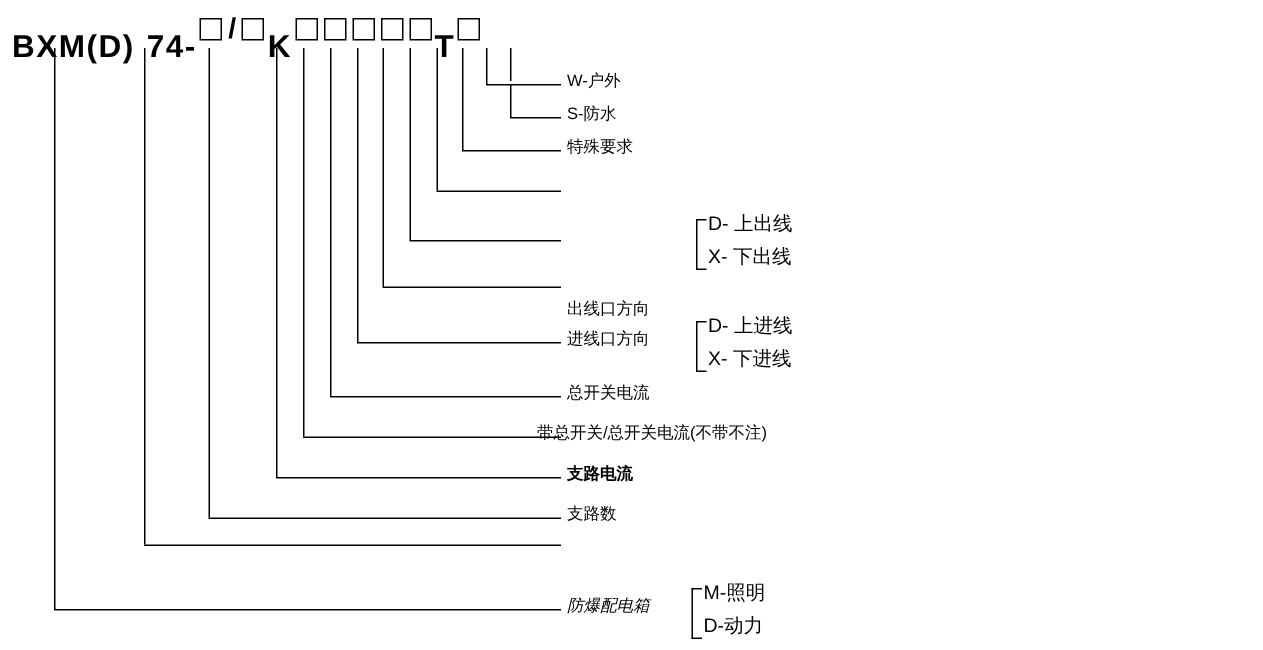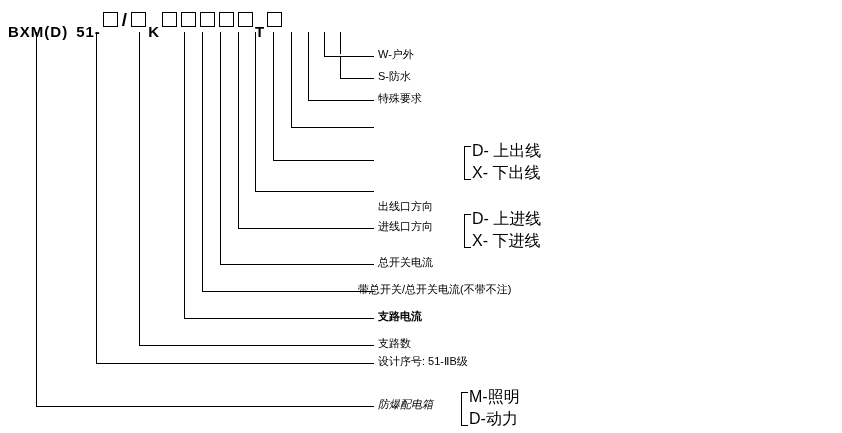--- a/index.html
+++ b/index.html
@@ -21,21 +21,21 @@
   
   .code-row {
     position: absolute;
     left: 8px;
     top: 6px;
     height: 26px;
     display: flex;
     align-items: center;
   }
   .code-text {
-    font-size: 15px;
+    font-size: 21px;
     font-weight: bold;
     letter-spacing: 1px;
     line-height: 1;
     white-space: pre;
     margin-top: 24px;
   }
   .code-box {
     display: inline-block;
     width: 15px;
     height: 15px;
@@ -64,42 +64,42 @@
 
   
   .label {
     position: absolute;
     font-size: 11px;
     line-height: 1.15;
     white-space: nowrap;
   }
   .sub-label {
     position: absolute;
-    font-size: 16px;
+    font-size: 13px;
     line-height: 1.15;
     white-space: nowrap;
   }
   
   .bracket {
     position: absolute;
     border-left: 1.2px solid #000;
     border-top: 1.2px solid #000;
     border-bottom: 1.2px solid #000;
     width: 6px;
   }
 </style>
 </head>
 <body>
 
 <div id="root">
 
   <div class="code-row">
     <span class="code-text">BXM(D)</span>
     <span style="display:inline-block;width:8px"></span>
-    <span class="code-text">51-</span>
+    <span class="code-text">74-</span>
     <span class="code-box"></span>
     <span class="code-sep">/</span>
     <span class="code-box"></span>
     <span class="code-text">K</span>
     <span class="code-box"></span>
     <span class="code-box"></span>
     <span class="code-box"></span>
     <span class="code-box"></span>
     <span class="code-box"></span>
     <span class="code-text">T</span>
@@ -157,20 +157,19 @@
 
   <div class="label" style="left:378px; top:220px;">进线口方向</div>
   <div class="bracket" style="left:464px; top:214px; height:32px;"></div>
   <div class="sub-label" style="left:472px; top:210px;">D- 上进线</div>
   <div class="sub-label" style="left:472px; top:232px;">X- 下进线</div>
 
   <div class="label" style="left:378px; top:256px;">总开关电流</div>
   <div class="label" style="left:358px; top:283px;">带总开关/总开关电流(不带不注)</div>
   <div class="label" style="left:378px; top:310px;font-weight:bold;">支路电流</div>
   <div class="label" style="left:378px; top:337px;">支路数</div>
-  <div class="label" style="left:378px; top:355px;">设计序号: 51-ⅡB级</div>
 
   <div class="label" style="left:378px; top:398px;font-style:italic;">防爆配电箱</div>
   <div class="bracket" style="left:461px; top:392px; height:32px;"></div>
   <div class="sub-label" style="left:469px; top:388px;">M-照明</div>
   <div class="sub-label" style="left:469px; top:410px;">D-动力</div>
 
 </div>
 
 </body></html>

